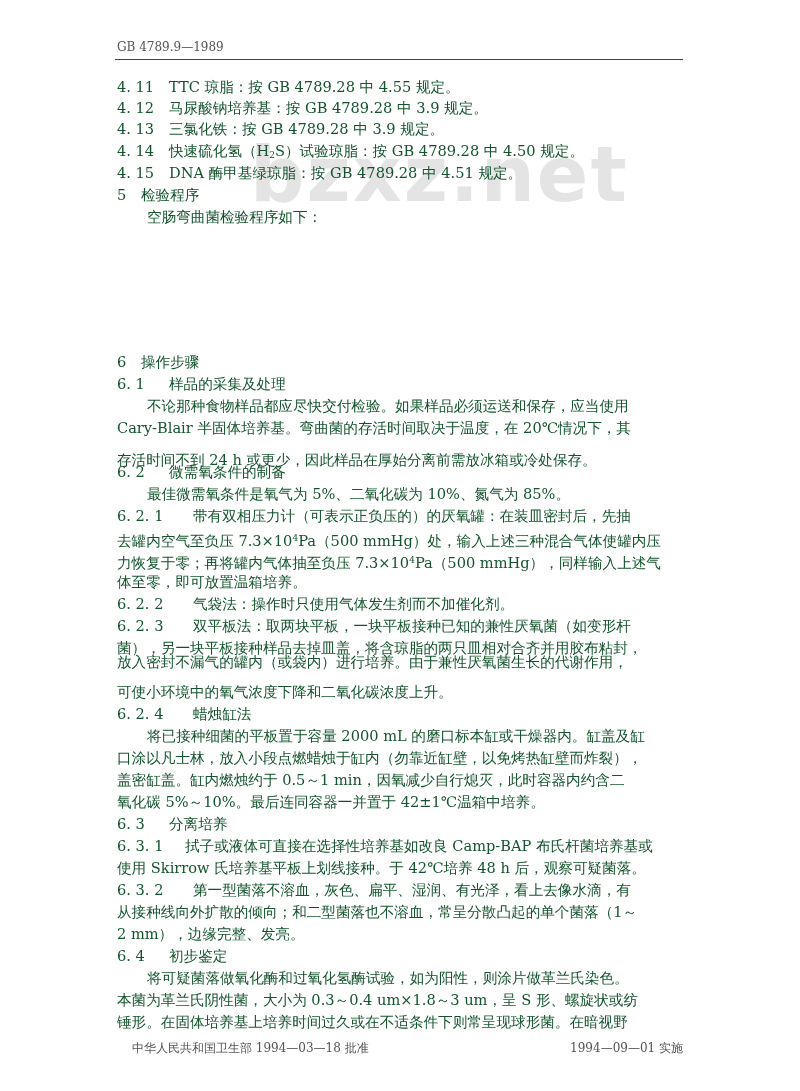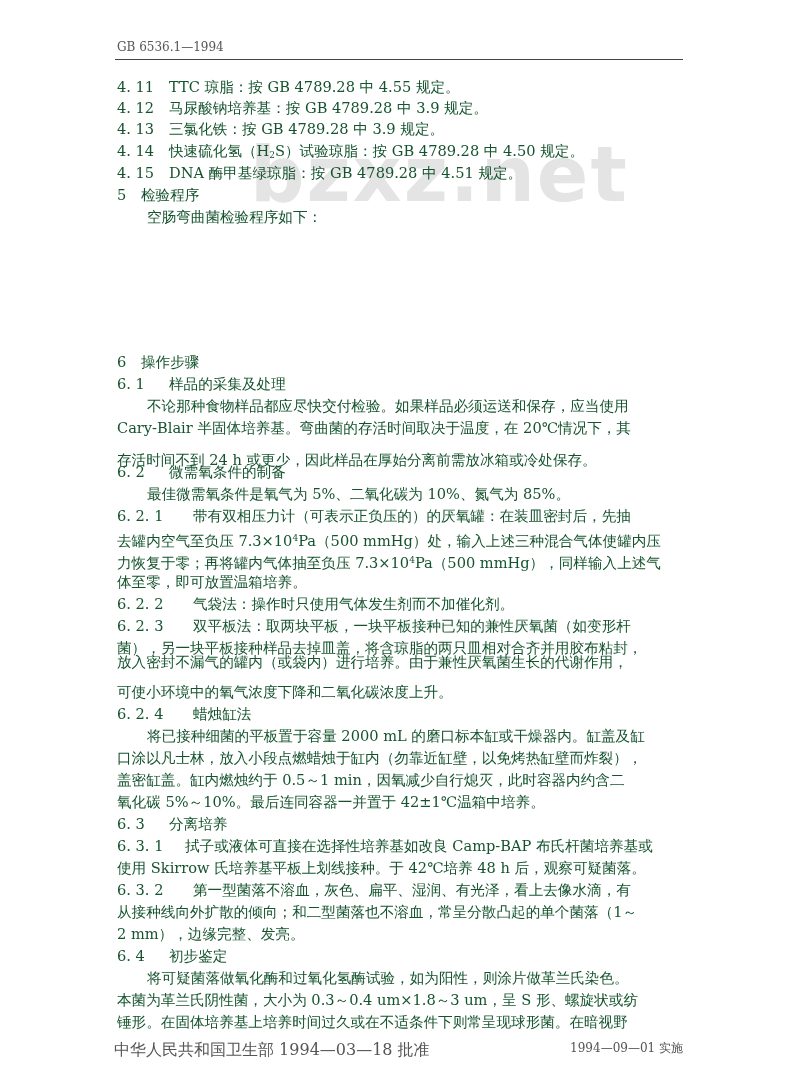--- a/index.html
+++ b/index.html
@@ -11,27 +11,27 @@
                font-weight: bold; font-size: 76px; color: #e4e4e4; letter-spacing: 2px; z-index: 0;
                line-height: 1; }
   .content { position: absolute; left: 117px; top: 0; width: 570px; z-index: 1; }
   .line { position: absolute; left: 0; white-space: nowrap; font-size: 14.6px; line-height: 20px; font-weight: normal; color: #14532d; }
   .indent { left: 30px; }
   .sec-num { display: inline-block; min-width: 52px; }
   .sec-num.s1 { min-width: 24px; }
   .sec-num.s3 { min-width: 76px; }
   sub { font-size: 9px; vertical-align: -2px; }
   sup { font-size: 9px; vertical-align: 5px; }
-  .footer-left { position: absolute; left: 114px; top: 1040px; font-size: 16px; color: #555; }
+  .footer-left { position: absolute; left: 132px; top: 1040px; font-size: 12px; color: #555; }
   .footer-right { position: absolute; right: 117px; top: 1040px; font-size: 12px; color: #555; }
 </style>
 </head>
 <body>
 
-<div class="header-code">GB 6536.1—1994</div>
+<div class="header-code">GB 4789.9—1989</div>
 <div class="header-rule"></div>
 <div class="watermark">bzxz.net</div>
 
 <div class="content">
 
   <div class="line" style="top:77px">
     <span class="sec-num">4. 11</span><span>TTC 琼脂：按 GB 4789.28 中 4.55 规定。</span>
   </div>
   <div class="line" style="top:98px">
     <span class="sec-num">4. 12</span><span>马尿酸钠培养基：按 GB 4789.28 中 3.9 规定。</span>

